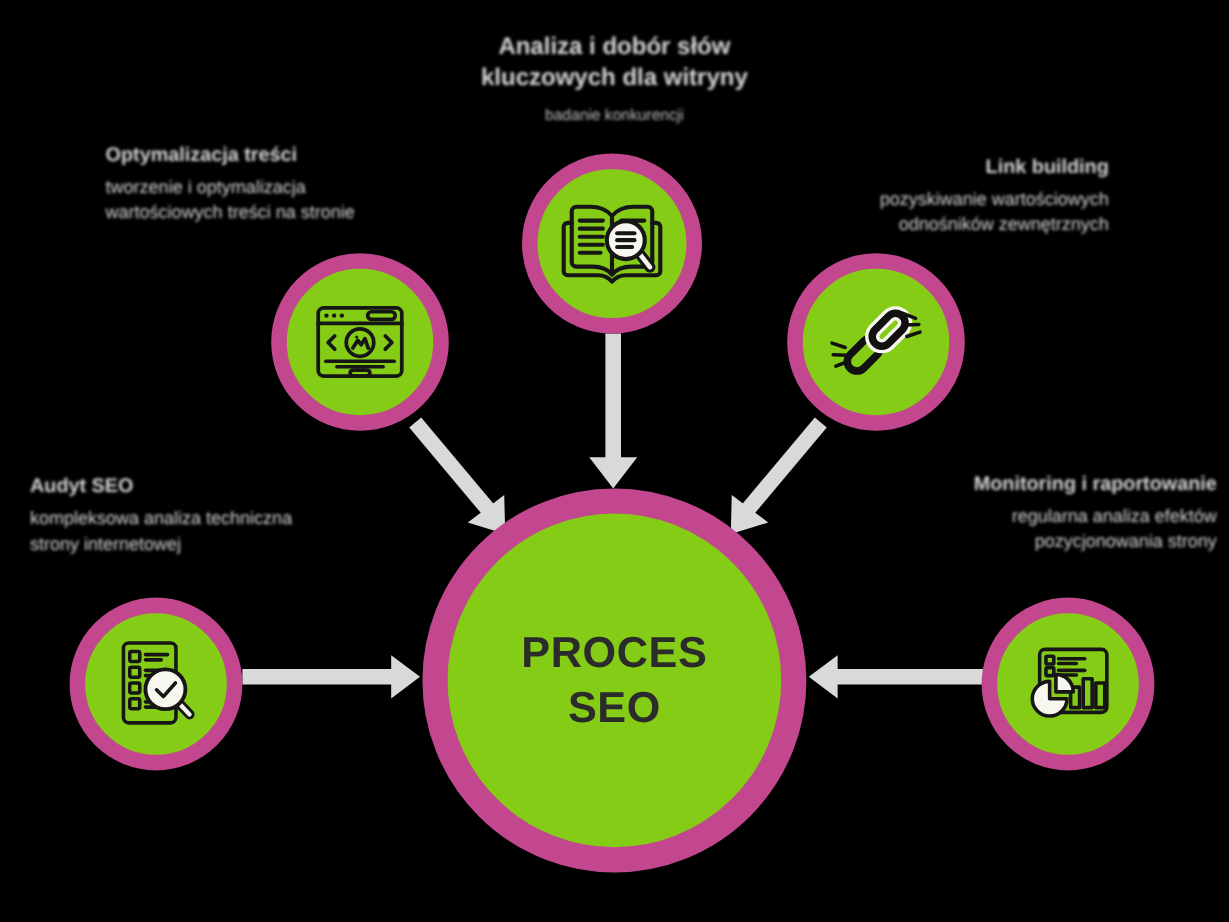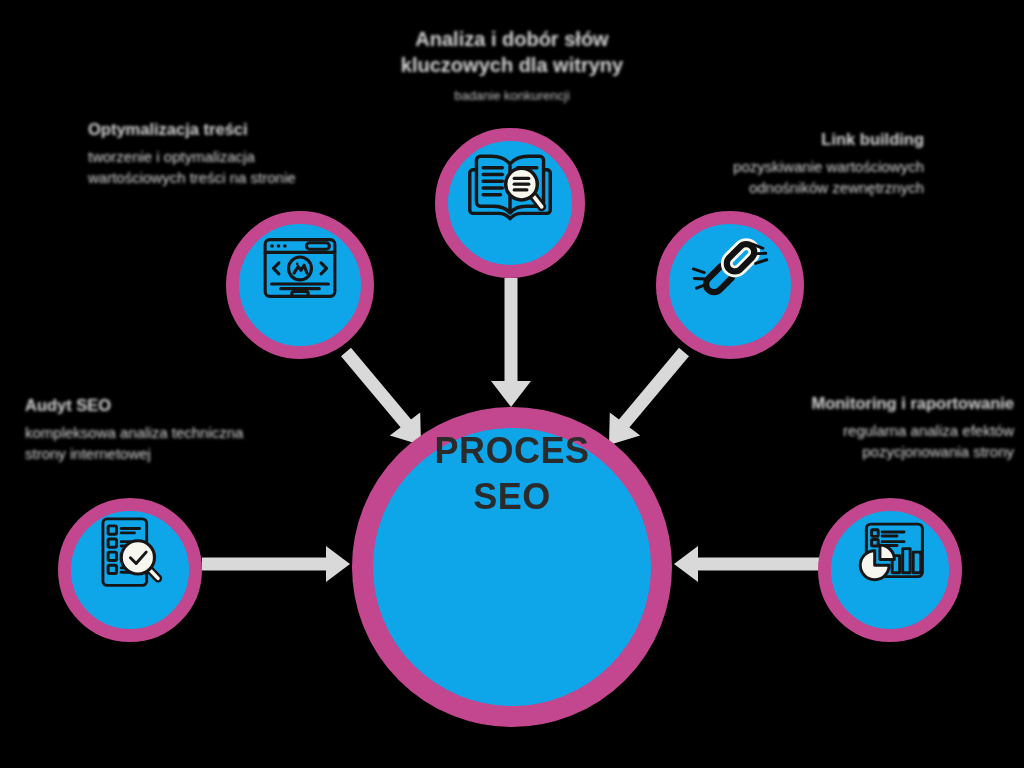--- a/index.html
+++ b/index.html
@@ -1,22 +1,22 @@
 <!DOCTYPE html>
 <html><head>
 <meta charset="utf-8">
 <style>
   html,body{margin:0;padding:0;background:#000;}
   body{width:1024px;height:768px;position:relative;overflow:hidden;
        font-family:"Liberation Sans", sans-serif;}
   .stage{position:absolute;left:0;top:0;width:1024px;height:768px;}
   .connector-layer{position:absolute;left:0;top:0;z-index:1;}
-  .circle{position:absolute;box-sizing:border-box;background:#0ea5e9;
+  .circle{position:absolute;box-sizing:border-box;background:#84cc16;
           border:13px solid #c2478e;border-radius:50%;
-          display:flex;align-items:flex-start;justify-content:center;z-index:2;}
+          display:flex;align-items:center;justify-content:center;z-index:2;}
   #center-circle{left:352px;top:407px;width:320px;height:320px;border-width:21px;}
   #node-top{left:435px;top:128px;width:150px;height:150px;}
   #node-top-left{left:226px;top:211px;width:148px;height:148px;}
   #node-top-right{left:656px;top:211px;width:148px;height:148px;}
   #node-left{left:58px;top:498px;width:144px;height:144px;}
   #node-right{left:818px;top:498px;width:144px;height:144px;}
   .center-text{width:230px;text-align:center;font-size:36px;line-height:46px;
                font-weight:bold;color:#2b2b2b;letter-spacing:0.5px;}
   .label{position:absolute;color:#d6d6d6;filter:blur(1.5px);z-index:3;}
   .label h3{font-size:16.5px;font-weight:700;margin:0 0 6px 0;line-height:22px;}

